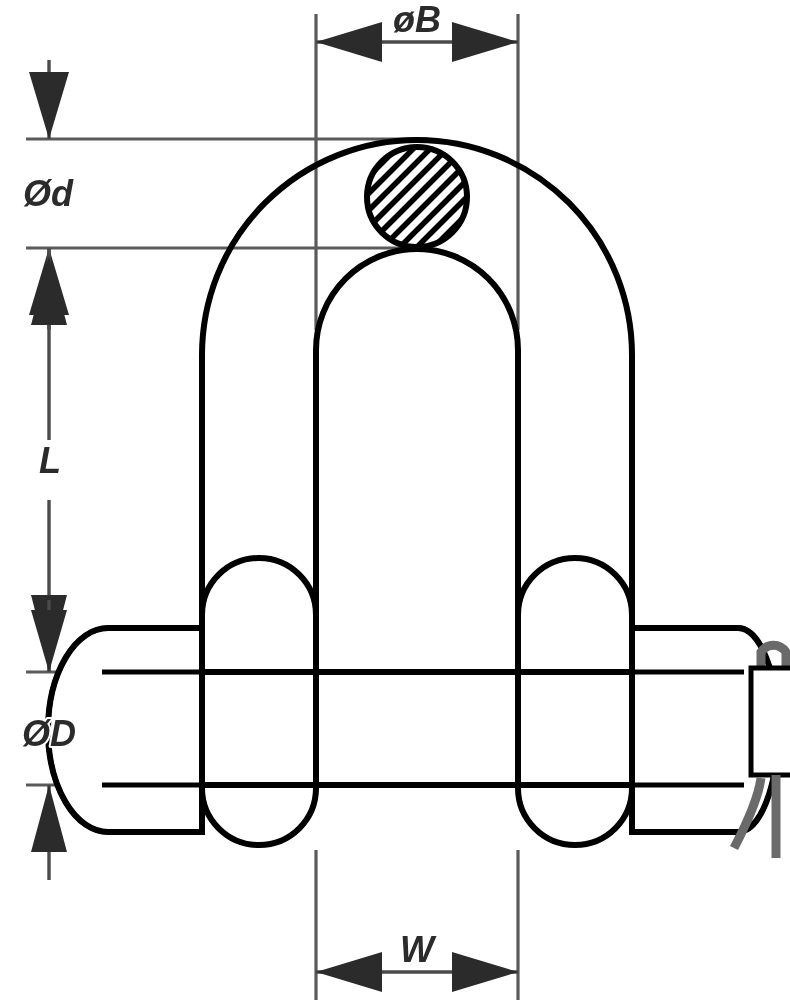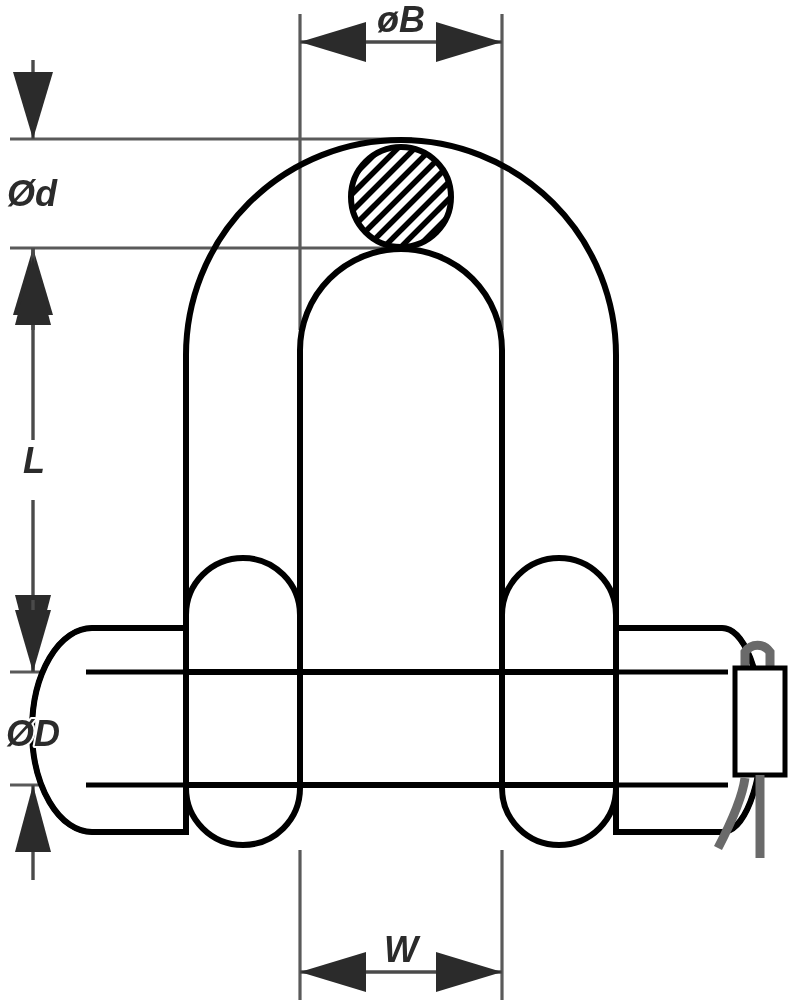--- a/index.html
+++ b/index.html
@@ -9,21 +9,21 @@
   }
   body {
     width: 790px;
     height: 1000px;
     font-family: "Liberation Sans", sans-serif;
     position: relative;
     overflow: hidden;
   }
   #drawing-root {
     position: absolute;
-    left: 0;
+    left: 16px;
     top: 0;
     width: 658px;
     height: 1000px;
   }
   svg.drawing {
     display: block;
     width: 790px;
     height: 1000px;
   }
   .dim-label {

